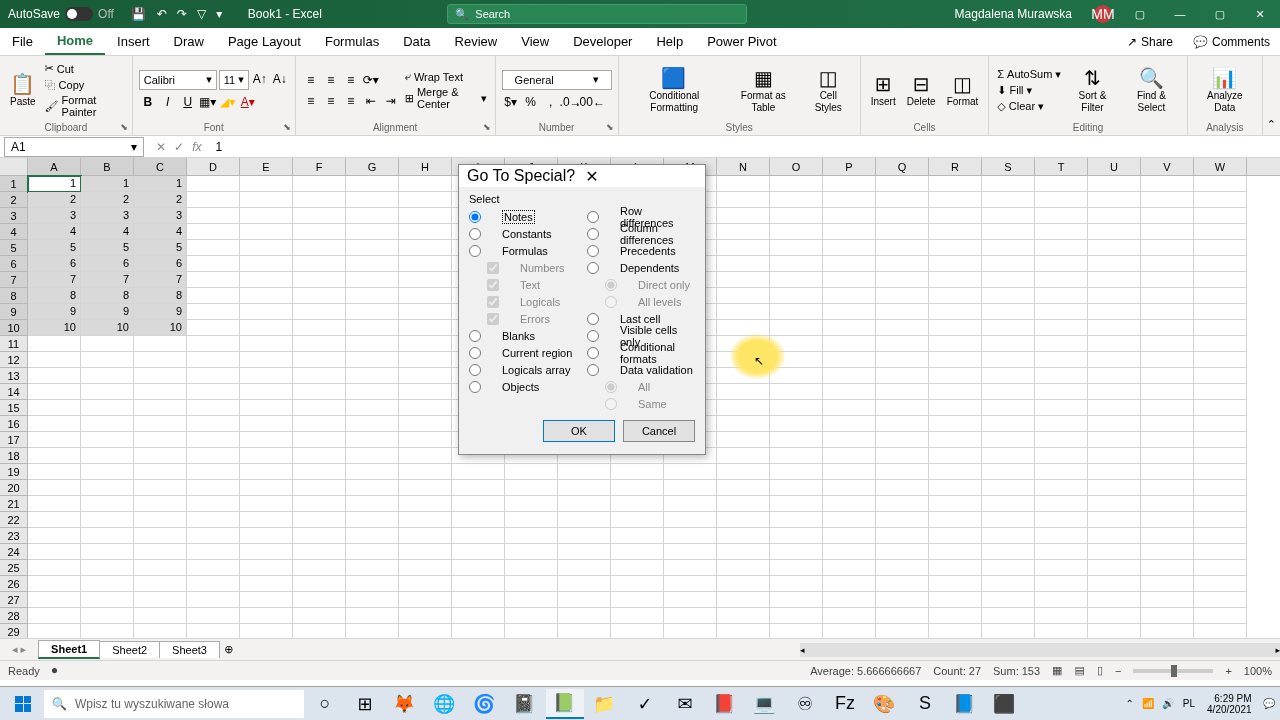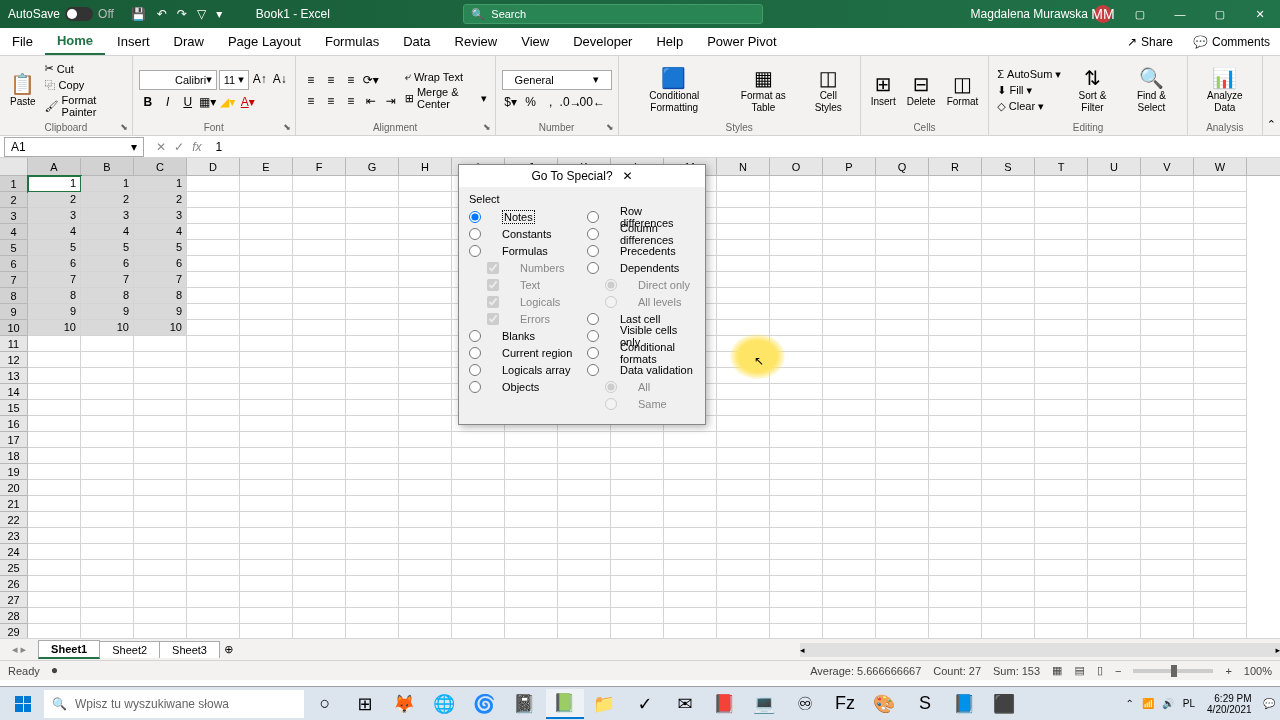--- a/index.html
+++ b/index.html
@@ -6,21 +6,21 @@
 body { width: 1280px; height: 720px; overflow: hidden; background: #fff; position: relative; }
 
 
 .title-bar { height: 28px; background: linear-gradient(to right, #185c37, #21734a); display: flex; align-items: center; color: #fff; font-size: 12px; }
 .title-bar .autosave { display: flex; align-items: center; gap: 5px; padding: 0 8px; }
 .title-bar .toggle { width: 28px; height: 14px; background: #333; border-radius: 8px; position: relative; }
 .title-bar .toggle::after { content: ''; position: absolute; width: 10px; height: 10px; background: #fff; border-radius: 50%; top: 2px; left: 2px; }
 .title-bar .qa { display: flex; gap: 10px; padding: 0 10px; }
 .title-bar .title { flex: 1; text-align: center; padding-right: 109px; }
 .title-bar .search-box { width: 300px; height: 20px; background: #2a8555; border: 1px solid #439b69; border-radius: 3px; display: flex; align-items: center; padding: 0 8px; font-size: 11px; color: #fff; gap: 6px; margin-right: 200px; }
-.title-bar .user { display: flex; align-items: center; gap: 6px; padding: 0 8px; }
+.title-bar .user { display: flex; align-items: center; gap: 22px; padding: 0 8px; }
 .title-bar .avatar { width: 18px; height: 18px; background: #c43e3e; border-radius: 50%; display: flex; align-items: center; justify-content: center; font-size: 14px; }
 .title-bar .win-controls { display: flex; }
 .title-bar .win-btn { width: 40px; height: 28px; display: flex; align-items: center; justify-content: center; font-size: 11px; }
 
 
 .ribbon-tabs { height: 28px; background: #fff; display: flex; align-items: center; border-bottom: 1px solid #d4d4d4; font-size: 13px; }
 .ribbon-tabs .tab { padding: 0 12px; height: 100%; display: flex; align-items: center; cursor: pointer; }
 .ribbon-tabs .tab.active { border-bottom: 2px solid #217346; color: #217346; font-weight: 600; }
 .ribbon-tabs .spacer { flex: 1; }
 .ribbon-tabs .share { display: flex; align-items: center; gap: 4px; padding: 0 10px; font-size: 12px; }
@@ -28,21 +28,21 @@
 
 .ribbon { height: 80px; background: #f3f2f1; border-bottom: 1px solid #d4d4d4; display: flex; font-size: 11px; }
 .ribbon-group { border-right: 1px solid #d4d4d4; padding: 2px 6px 2px 6px; display: flex; flex-direction: column; position: relative; }
 .ribbon-group .group-content { flex: 1; display: flex; align-items: center; gap: 3px; }
 .ribbon-group .group-label { text-align: center; font-size: 10px; color: #666; position: relative; }
 .ribbon-group .group-label .launcher { position: absolute; right: -2px; top: 0; font-size: 9px; color: #666; }
 .ribbon-btn { display: flex; flex-direction: column; align-items: center; justify-content: center; gap: 0px; padding: 2px 4px; cursor: pointer; font-size: 10px; text-align: center; line-height: 1.2; }
 .ribbon-btn .icon { font-size: 20px; }
 .ribbon-small { display: flex; align-items: center; gap: 3px; font-size: 11px; padding: 1px 2px; }
 .ribbon-col { display: flex; flex-direction: column; gap: 1px; }
-.font-combo { width: 78px; height: 20px; border: 1px solid #aaa; background: #fff; padding: 0 4px; display: flex; align-items: center; justify-content: flex-end; font-size: 11px; }
+.font-combo { width: 78px; height: 20px; border: 1px solid #aaa; background: #fff; padding: 0 4px; display: flex; align-items: center; justify-content: space-between; font-size: 11px; }
 .size-combo { width: 30px; height: 20px; border: 1px solid #aaa; background: #fff; padding: 0 4px; display: flex; align-items: center; justify-content: space-between; font-size: 11px; }
 .fmt-combo { width: 110px; height: 20px; border: 1px solid #aaa; background: #fff; padding: 0 12px; display: flex; align-items: center; justify-content: space-between; font-size: 11px; }
 .mini-btn { width: 18px; height: 18px; display: flex; align-items: center; justify-content: center; font-size: 12px; }
 
 
 .formula-bar { height: 22px; display: flex; align-items: center; border-bottom: 1px solid #d4d4d4; font-size: 12px; }
 .name-box { width: 140px; height: 20px; border: 1px solid #aaa; padding: 0 6px; display: flex; align-items: center; justify-content: space-between; margin: 0 4px; }
 .fx-btns { display: flex; gap: 8px; padding: 0 8px; color: #888; }
 .formula-input { flex: 1; padding: 0 6px; }
 
@@ -61,21 +61,21 @@
 .cell { width: 53px; height: 16px; border-right: 1px solid #d4d4d4; border-bottom: 1px solid #d4d4d4; font-size: 11px; text-align: right; padding-right: 4px; line-height: 15px; }
 .cell.sel { background: #d9d9d9; }
 .cell.active { background: #fff; outline: 2px solid #217346; outline-offset: -1px; }
 
 
 .highlight { position: absolute; width: 55px; height: 45px; background: radial-gradient(ellipse, #ffe566 50%, rgba(255,229,102,0) 75%); border-radius: 50%; pointer-events: none; }
 .cursor { position: absolute; font-size: 12px; }
 
 
 .dialog { position: absolute; width: 248px; background: #f0f0f0; border: 1px solid #888; box-shadow: 2px 2px 8px rgba(0,0,0,0.3); font-size: 11px; }
-.dialog-title { height: 22px; background: #fff; display: flex; align-items: center; padding: 0 8px; justify-content: center; font-size: 12px; }
+.dialog-title { height: 22px; background: #fff; display: flex; align-items: center; padding: 0 8px; justify-content: flex-start; font-size: 16px; }
 .dialog-title .title-btns { display: flex; gap: 10px; }
 .dialog-body { padding: 6px 10px 12px; }
 .dialog-body .section-label { font-size: 11px; margin-bottom: 4px; }
 .dialog-cols { display: flex; gap: 10px; }
 .dialog-col { flex: 1; display: flex; flex-direction: column; gap: 1px; }
 .radio-item { display: flex; align-items: center; gap: 21px; font-size: 11px; height: 16px; }
 .radio-item input { width: 12px; height: 12px; }
 .radio-item.indent { padding-left: 18px; color: #888; }
 .radio-item.sel label { border: 1px dotted #000; padding: 0 1px; }
 .dialog-buttons { display: flex; justify-content: flex-end; gap: 8px; margin-top: 8px; }
@@ -1255,20 +1255,24 @@
           <div class="radio-item indent">
               <input type="radio" checked="" disabled="" style="">
               <label>All</label>
             </div>
           <div class="radio-item indent">
               <input type="radio" disabled="" style="">
               <label>Same</label>
             </div>
         </div>
       </div>
+      <div class="dialog-buttons">
+        <button class="primary">OK</button>
+        <button>Cancel</button>
+      </div>
     </div>
   </div>
 </div>
 
 <div class="sheet-tabs">
   <div style="padding:0 12px;color:#888">◂ ▸</div>
   <div class="sheet-tab active">Sheet1</div>
   <div class="sheet-tab">Sheet2</div>
   <div class="sheet-tab">Sheet3</div>
   <div class="sheet-add">⊕</div>

